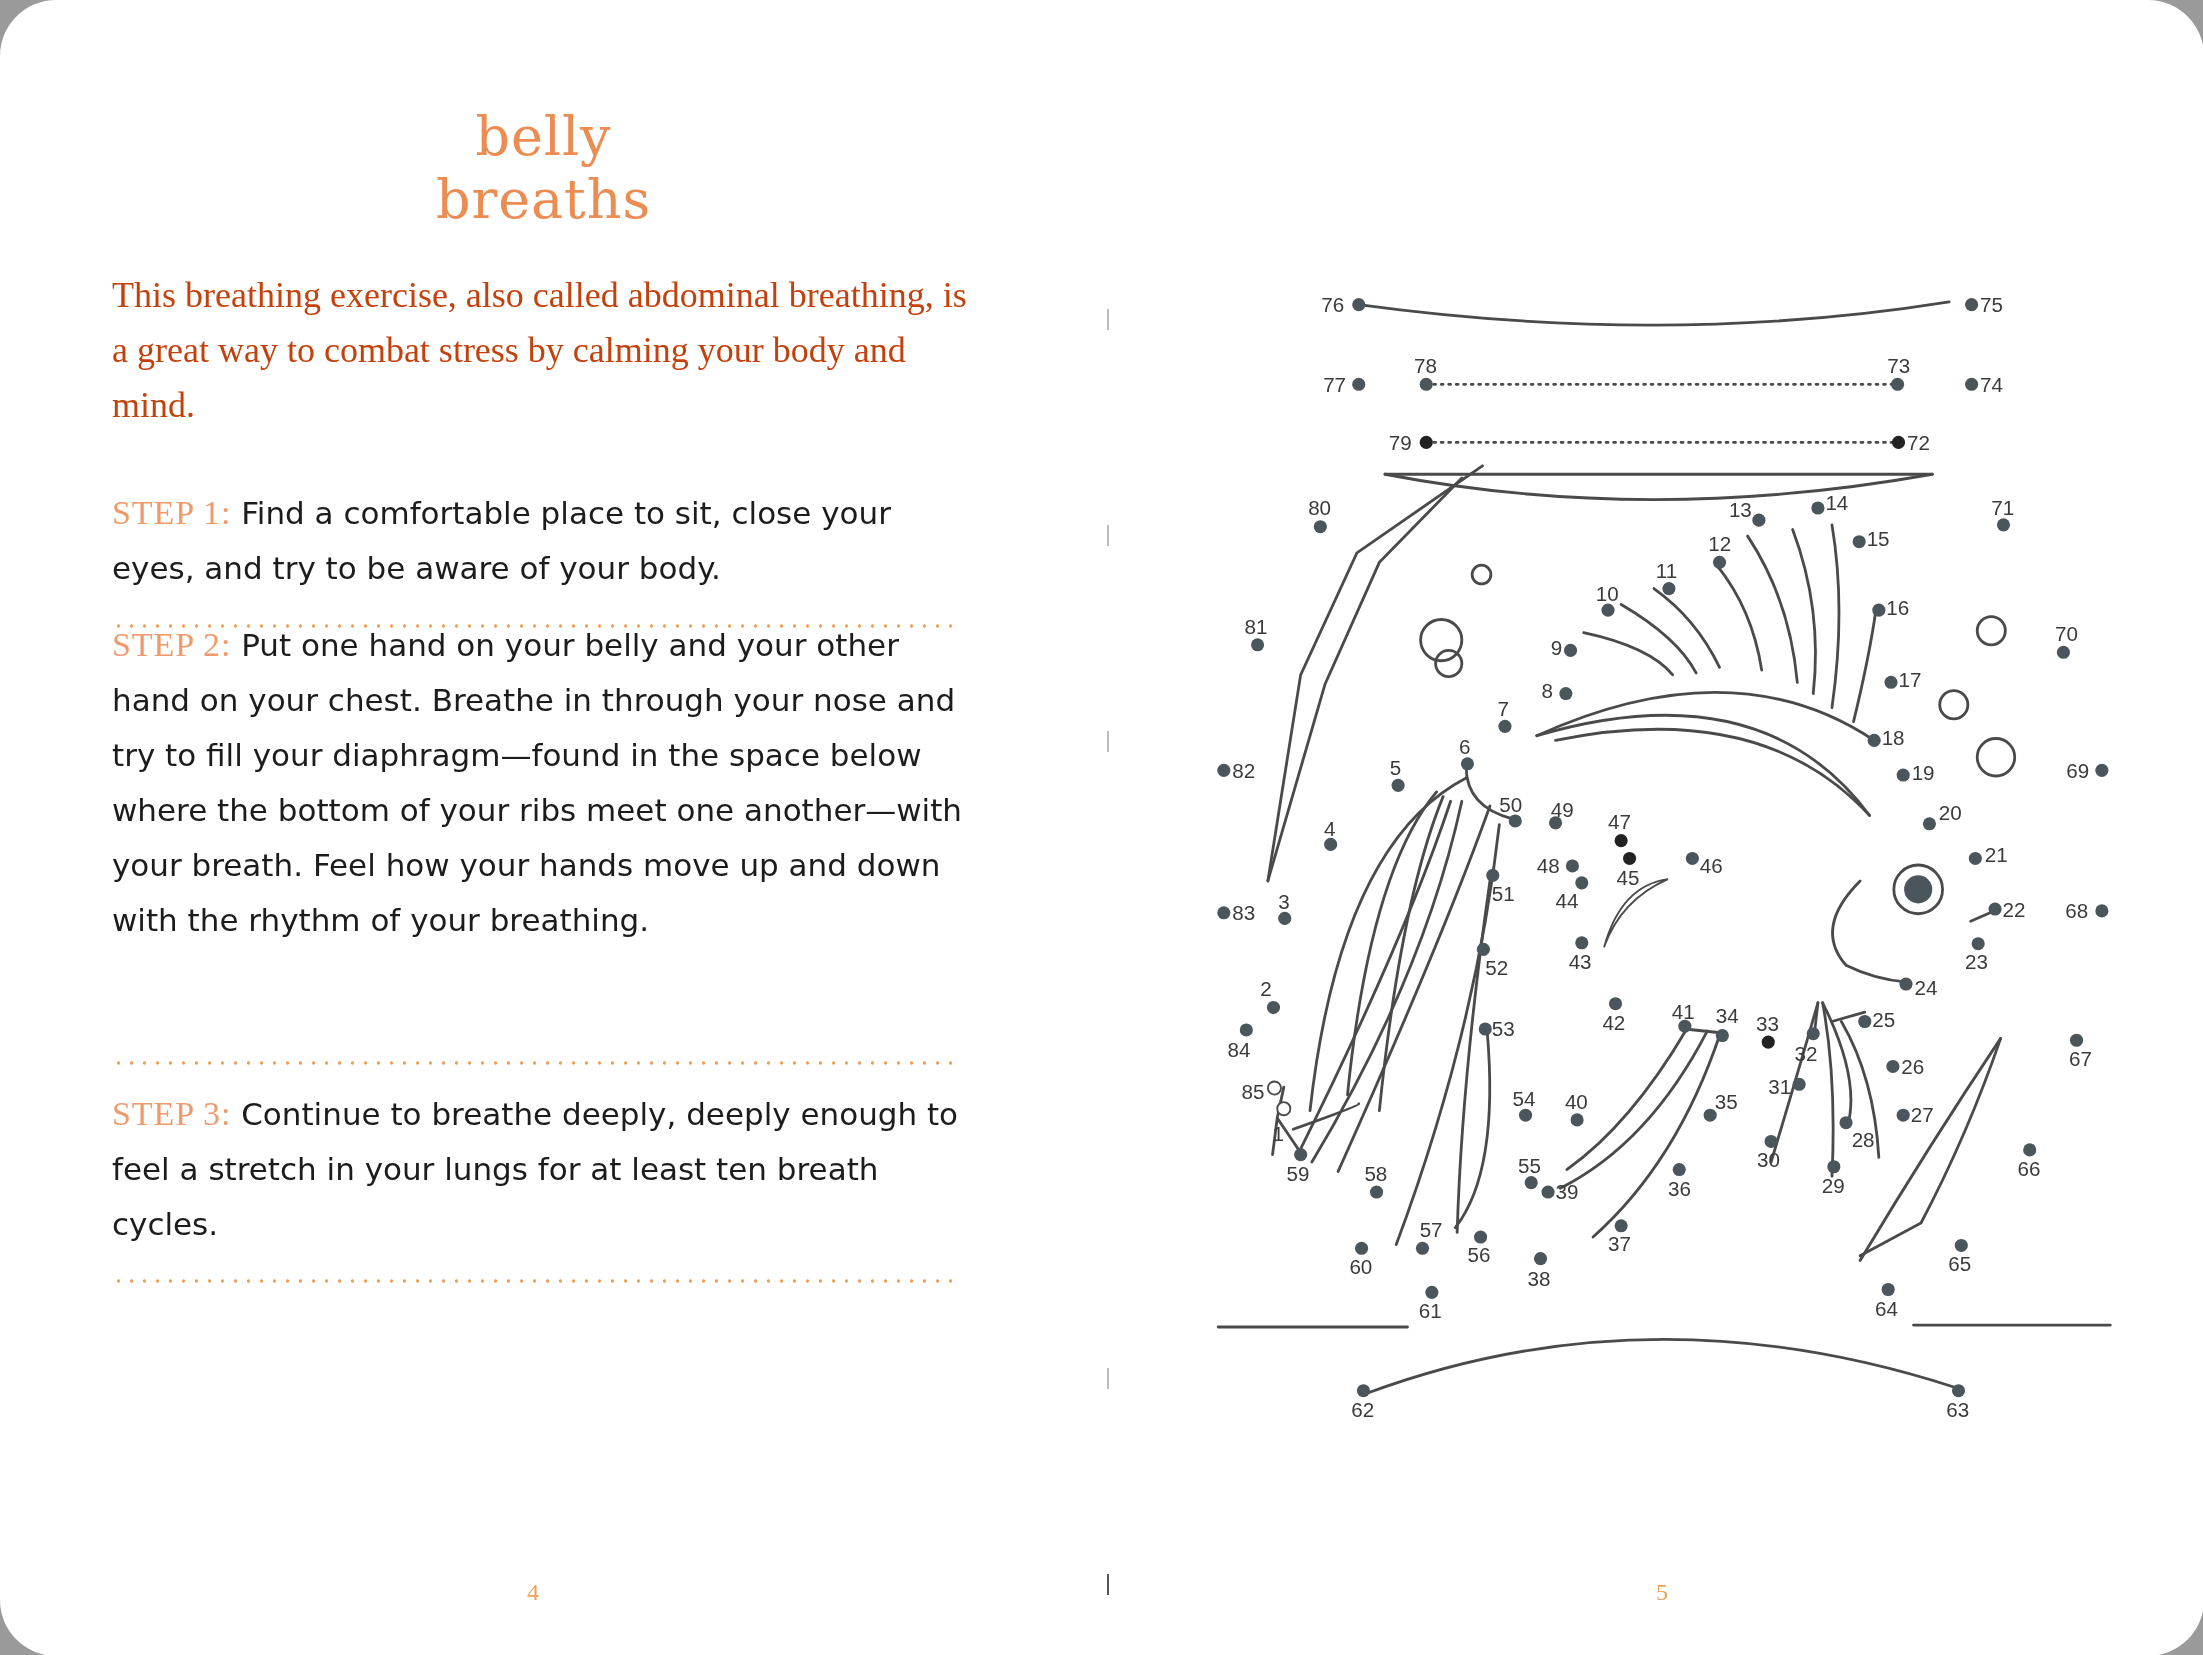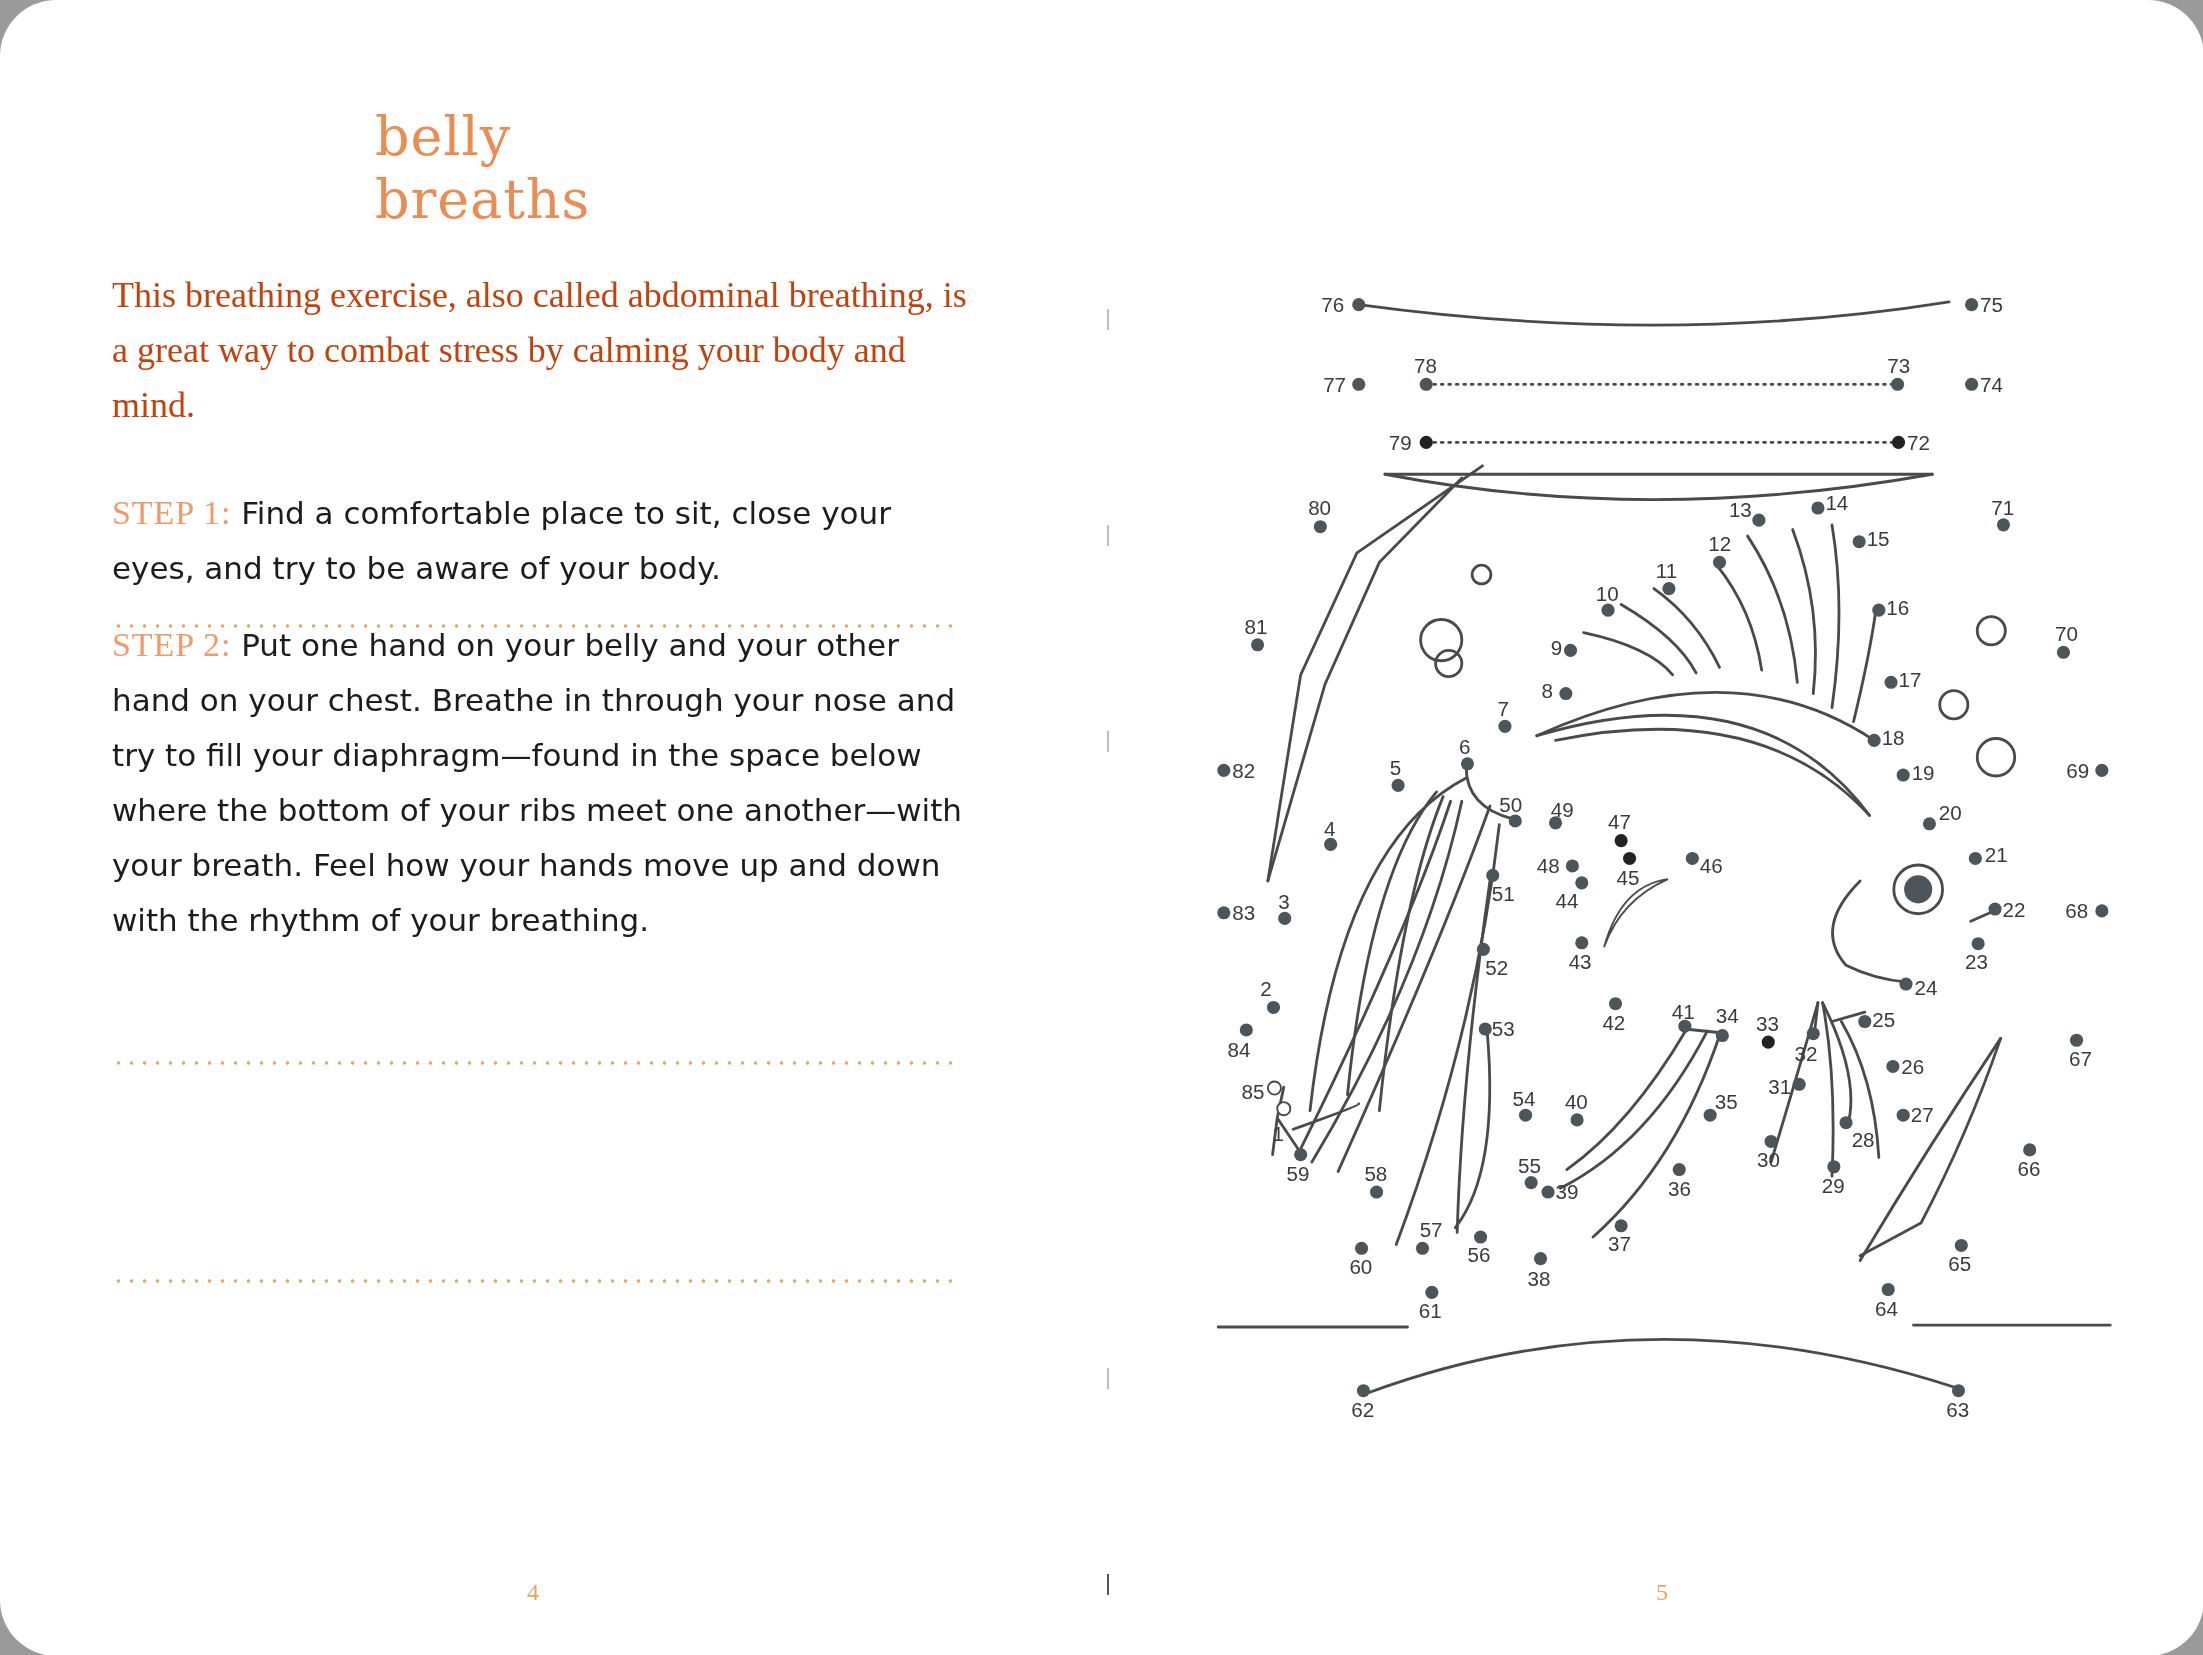--- a/index.html
+++ b/index.html
@@ -3,21 +3,21 @@
 <meta charset="utf-8">
 <style>
   html, body { margin:0; padding:0; }
   body { width:2204px; height:1656px; background:#9a9a9a; overflow:hidden; position:relative; }
   .spread { position:absolute; left:0; top:0; width:2204px; height:1656px; background:#ffffff; border-radius:56px; overflow:hidden; }
   .corner { position:absolute; width:112px; height:112px; background:#c9c9c9; }
   .page { position:absolute; top:0; height:1656px; }
   .page.left { left:0; width:1106px; }
   .gutter { position:absolute; left:1107px; top:0; width:1.9px; height:1656px; }
   .gutter span { position:absolute; left:0; width:1.9px; background:#bdbdbd; }
-  .title { position:absolute; left:375px; top:105px; width:337px; 
+  .title { position:absolute; left:375px; top:105px; width:337px; text-align:center;
            font-family:"DejaVu Serif", serif; font-size:54px; color:#eb8c52; letter-spacing:0.9px; }
   .intro { position:absolute; left:112px; top:268px; width:862px;
            font-family:"Liberation Serif", serif; font-size:36px; line-height:55px; color:#c2410c; }
   .step { position:absolute; left:112px; width:862px;
           font-family:"DejaVu Sans", sans-serif; font-size:31px; line-height:55px; color:#1c1c1c; }
   .step .lbl { font-family:"Liberation Serif", serif; color:#ef9a6b; letter-spacing:0.9px; font-size:34px;margin-top:12px; }
   .divider { position:absolute; left:112px; width:848px; height:5.6px;
              background-image: radial-gradient(circle, #f2a15b 1.5px, transparent 1.9px);
              background-size:13px 5.6px; background-repeat:repeat-x; }
   .pagenum { position:absolute; font-family:"Liberation Serif", serif; font-size:24px; color:#f0a25c; }
@@ -44,20 +44,24 @@
       <span>Find a comfortable place to sit, close your eyes, and try to be aware of your body.</span>
     </div>
     <div class="divider" style="top:623px;"></div>
 
     <div class="step" style="top:617px;">
       <span class="lbl">STEP 2:</span>
       <span>Put one hand on your belly and your other hand on your chest. Breathe in through your nose and try to fill your diaphragm—found in the space below where the bottom of your ribs meet one another—with your breath. Feel how your hands move up and down with the rhythm of your breathing.</span>
     </div>
     <div class="divider" style="top:1060px;"></div>
 
+    <div class="step" style="top:1086px;">
+      <span class="lbl">STEP 3:</span>
+      <span>Continue to breathe deeply, deeply enough to feel a stretch in your lungs for at least ten breath cycles.</span>
+    </div>
     <div class="divider" style="top:1278px;"></div>
 
     <div class="pagenum" style="left:527px;top:1579px;">4</div>
   </div>
 
   <div class="gutter">
     <span style="top:309px;height:20.6px;"></span>
     <span style="top:525px;height:20.6px;"></span>
     <span style="top:731px;height:20.6px;"></span>
     <span style="top:1368px;height:20.6px;"></span>

